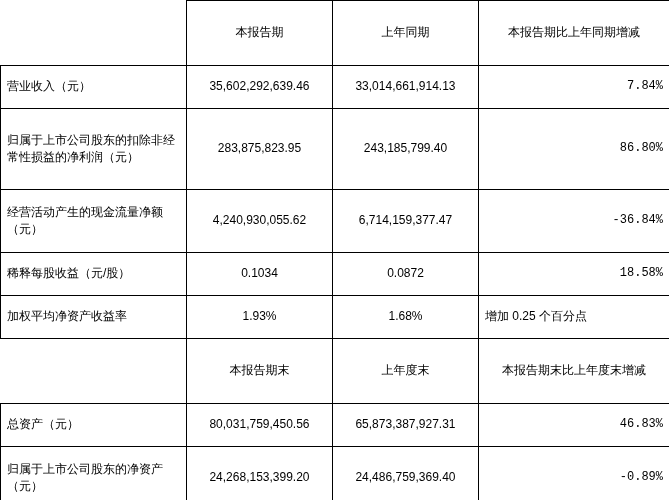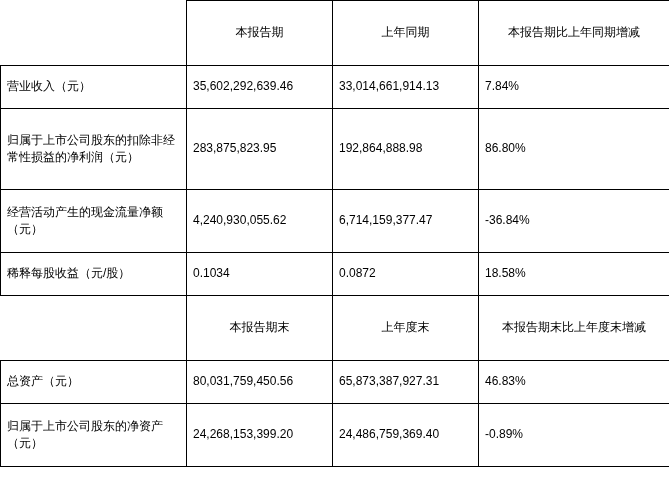--- a/index.html
+++ b/index.html
@@ -30,25 +30,27 @@
   
   col.c-label { width: 186px; }
   col.c-cur   { width: 146px; }
   col.c-prev  { width: 146px; }
   col.c-chg   { width: 191px; }
 
   .cell-label {
     text-align: left;
   }
   .cell-num {
-    text-align: left;
+    text-align: center;
     padding-right: 10px;
   }
   .cell-chg {
+    text-align: right;
     padding-right: 10px;
+    font-family: Liberation Mono, monospace;
   }
   .cell-chg-text {
     text-align: left;
     padding-left: 8px;
   }
   .hdr {
     text-align: center;
     font-weight: normal;
   }
   .hdr-blank {
@@ -89,39 +91,45 @@
       <td class="cell-label">营业收入（元）</td>
       <td class="cell-num">35,602,292,639.46</td>
       <td class="cell-num">33,014,661,914.13</td>
       <td class="cell-chg">7.84%</td>
     </tr>
 
 
     <tr class="row-h4">
       <td class="cell-label">归属于上市公司股东的扣除非经常性损益的净利润（元）</td>
       <td class="cell-num">283,875,823.95</td>
-      <td class="cell-num">192,864,888.98</td>
+      <td class="cell-num">243,185,799.40</td>
       <td class="cell-chg">86.80%</td>
     </tr>
 
     <tr class="row-h5">
       <td class="cell-label">经营活动产生的现金流量净额（元）</td>
       <td class="cell-num">4,240,930,055.62</td>
       <td class="cell-num">6,714,159,377.47</td>
       <td class="cell-chg">-36.84%</td>
     </tr>
 
 
     <tr class="row-h6">
       <td class="cell-label">稀释每股收益（元/股）</td>
       <td class="cell-num">0.1034</td>
       <td class="cell-num">0.0872</td>
       <td class="cell-chg">18.58%</td>
     </tr>
 
+    <tr class="row-h6">
+      <td class="cell-label">加权平均净资产收益率</td>
+      <td class="cell-num">1.93%</td>
+      <td class="cell-num">1.68%</td>
+      <td class="cell-chg-text nowrap">增加 0.25 个百分点</td>
+    </tr>
 
     <tr class="row-h7">
       <td class="hdr hdr-blank"></td>
       <td class="hdr">本报告期末</td>
       <td class="hdr">上年度末</td>
       <td class="hdr">本报告期末比上年度末增减</td>
     </tr>
 
     <tr class="row-h8">
       <td class="cell-label">总资产（元）</td>

